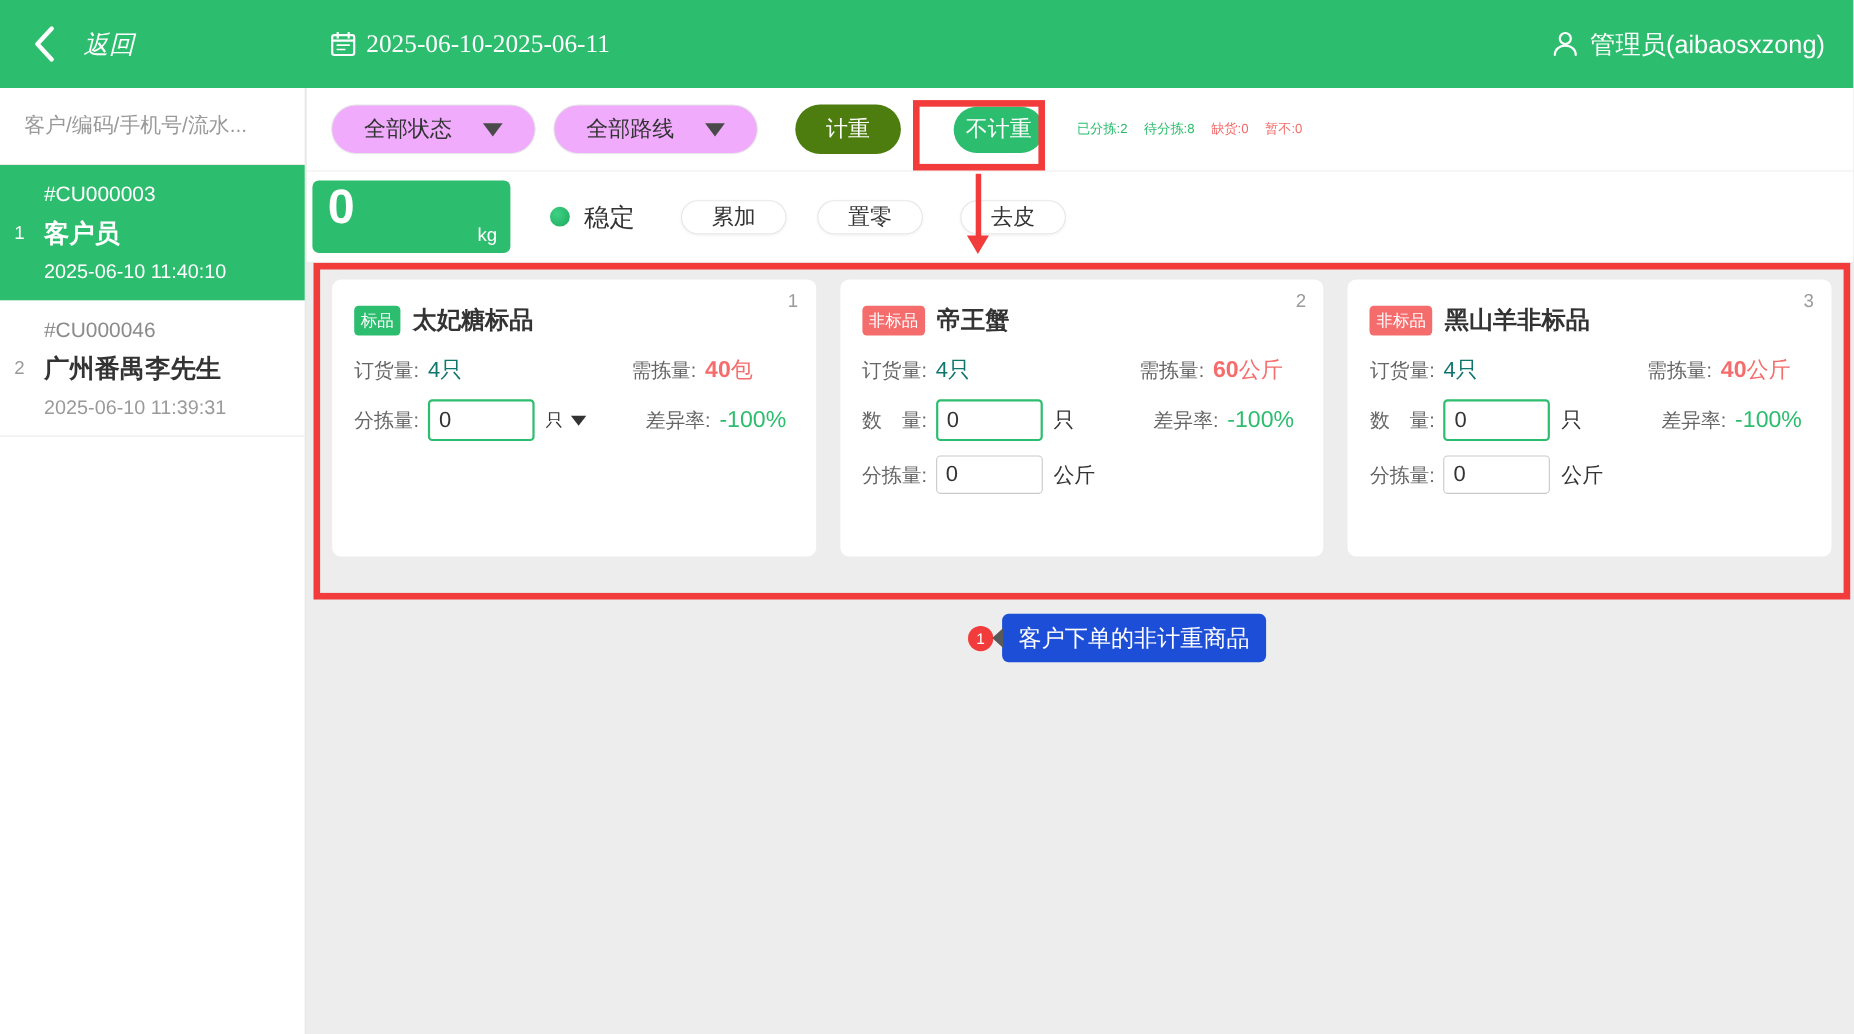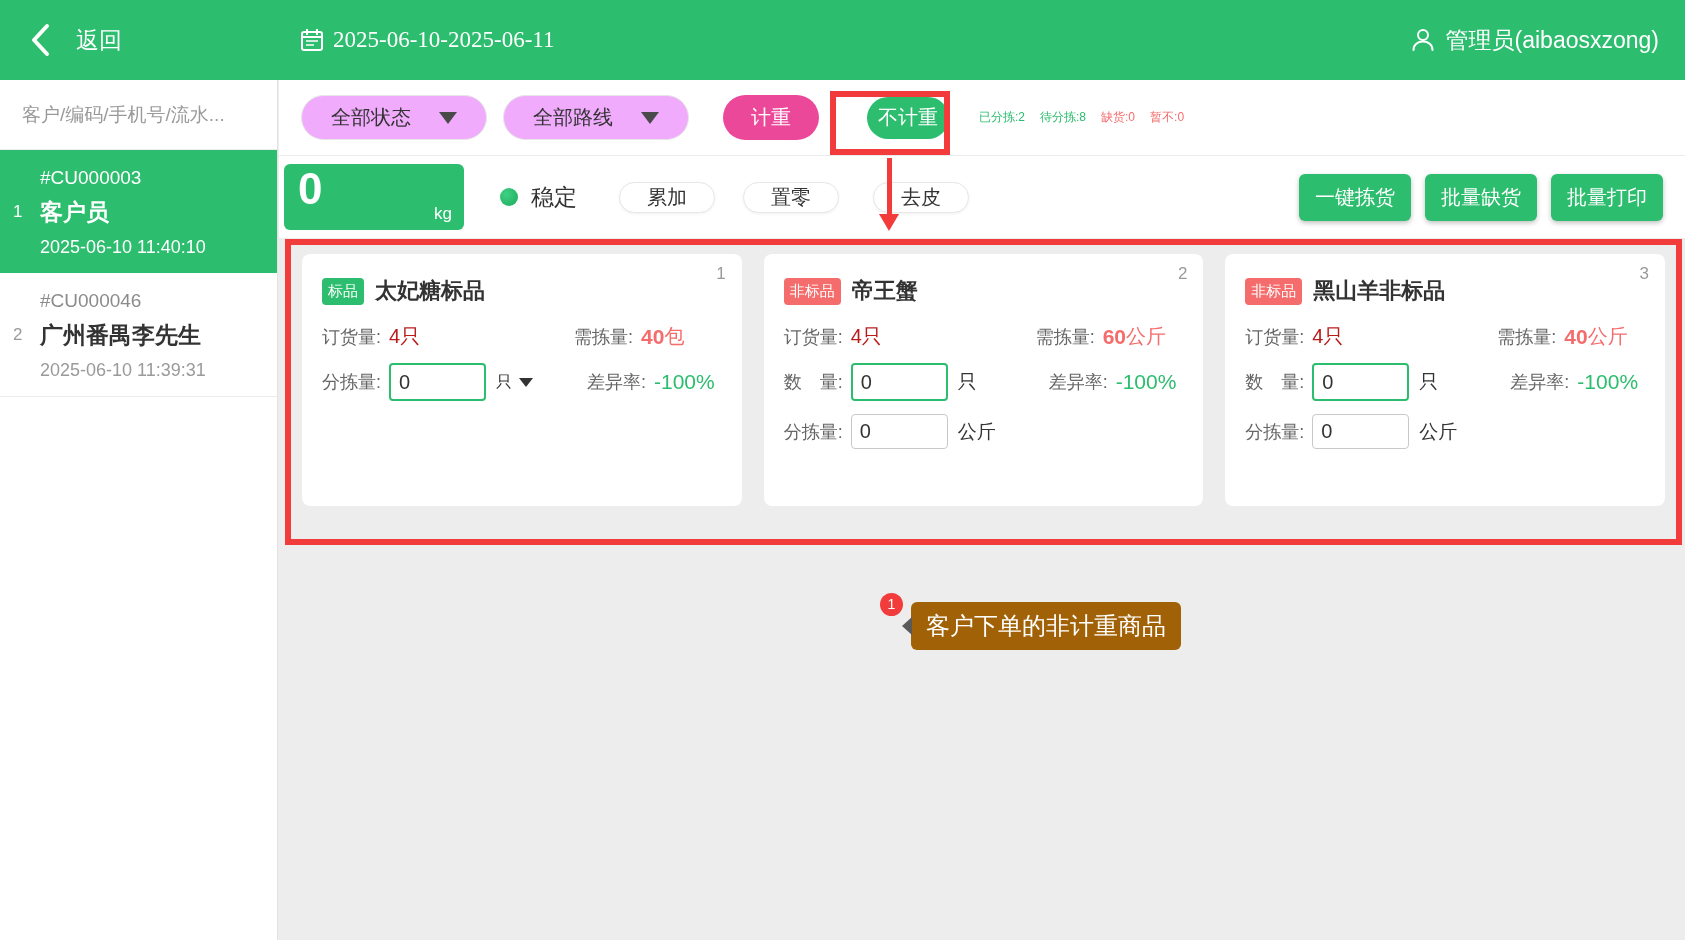--- a/index.html
+++ b/index.html
@@ -7,21 +7,21 @@
   body {
     font-family:"Liberation Sans","DejaVu Sans",sans-serif;
     background:#ededed; position:relative; overflow:hidden; color:#333;
   }
 
   
   .header {
     position:absolute; top:0; left:0; right:0; height:80px;
     background:#2dbd6e; display:flex; align-items:center; color:#fff; z-index:5;
   }
-  .back-group { display:flex; align-items:center; gap:26px; padding-left:30px; cursor:pointer; }
+  .back-group { display:flex; align-items:center; gap:26px; padding-left:30px; cursor:pointer;font-style:italic; }
   .back-label { font-size:23px; }
   .date-group { position:absolute; left:300px; display:flex; align-items:center; gap:9px; font-size:23px;font-family:Liberation Serif, serif; }
   .user-group { margin-left:auto; display:flex; align-items:center; gap:10px; padding-right:26px; font-size:23px; }
 
   
   .sidebar {
     position:absolute; top:80px; left:0; bottom:0; width:278px;
     background:#fff; border-right:1px solid #e3e3e3; z-index:4;
   }
   .search-row {
@@ -53,21 +53,21 @@
     height:76px; background:#fff; border-bottom:1px solid #ebebeb;
     display:flex; align-items:center; padding-left:22px;
   }
   .dropdown {
     width:186px; height:45px; border:1px solid #e6e6e6; border-radius:23px;
     display:flex; align-items:center; justify-content:center; gap:28px;
     font-size:20px; color:#333; margin-right:16px; background:#f0abfc; cursor:pointer;
   }
   .tri { width:0; height:0; border-left:9px solid transparent; border-right:9px solid transparent; border-top:12px solid #4a4a4a; }
   .pill-weigh {
-    width:96px; height:45px; background:#ec4899; color:#fff; border:none;
+    width:96px; height:45px; background:#4d7c0f; color:#fff; border:none;
     border-radius:23px; font-size:20px; margin-left:18px; cursor:pointer; font-family:inherit;
   }
   .pill-noweigh {
     width:82px; height:42px; background:#2dbd6e; color:#fff; border:none;
     border-radius:21px; font-size:20px; margin-left:48px; cursor:pointer; font-family:inherit;
   }
   .stats { display:flex; gap:15px; margin-left:30px; font-size:12px; white-space:nowrap; }
   .stat.green { color:#2dbd6e; }
   .stat.red { color:#f56c6c; }
 
@@ -110,21 +110,21 @@
   }
   .card-num { position:absolute; top:10px; right:16px; font-size:17px; color:#9a9a9a; }
   .card-head { display:flex; align-items:center; gap:11px; margin-top:10px; }
   .badge { font-size:15px; color:#fff; padding:4px 6px; border-radius:4px; flex:none; }
   .badge.standard { background:#2dbd6e; }
   .badge.nonstandard { background:#f56c6c; }
   .card-name { font-size:22px; font-weight:700; color:#333; }
   .frow { display:flex; align-items:center; margin-top:17px; font-size:18px; color:#666; }
   .fleft { width:252px; display:flex; align-items:center; flex:none; }
   .lbl { color:#666; font-size:18px; margin-right:8px; white-space:pre; }
-  .val-salmon { color:#b91c1c; font-size:20px; }
+  .val-salmon { color:#0f766e; font-size:20px; }
   .need-num { color:#f56c6c; font-size:21px; font-weight:700; }
   .need-unit { color:#f56c6c; font-size:20px; }
   .qrow { display:flex; align-items:center; margin-top:13px; }
   .qty-input {
     width:97px; height:38px; border:2px solid #2dbd6e; border-radius:4px;
     font-size:20px; color:#333; padding:0 8px; font-family:inherit; outline:none;
   }
   .pick-input {
     width:97px; height:35px; border:1px solid #c9c9c9; border-radius:4px;
     font-size:20px; color:#333; padding:0 8px; font-family:inherit; outline:none;
@@ -144,22 +144,22 @@
   .anno-arrow::after {
     content:""; position:absolute; top:56px; left:-8px; width:0; height:0;
     border:10px solid transparent; border-top:17px solid #f23b3b;
   }
   .anno-note { position:absolute; left:601px; top:319px; display:flex; align-items:center; }
   .anno-marker {
     width:23px; height:23px; border-radius:50%; background:#f23b3b; color:#fff;
     font-size:14px; display:flex; align-items:center; justify-content:center; flex:none;
   }
   .anno-tooltip {
-    position:relative; margin-left:8px; background:#a16207; color:#fff;
-    font-size:24px; padding:8px 15px; border-radius:6px; white-space:nowrap;margin-top:44px;
+    position:relative; margin-left:8px; background:#1d4ed8; color:#fff;
+    font-size:21px; padding:8px 15px; border-radius:6px; white-space:nowrap;
   }
   .anno-tooltip::before {
     content:""; position:absolute; left:-9px; top:50%; transform:translateY(-50%);
     border-top:9px solid transparent; border-bottom:9px solid transparent;
     border-right:10px solid #595959;
   }
 </style>
 </head>
 <body>
 
@@ -240,25 +240,20 @@
       <span class="weight-value">0</span>
       <span class="weight-unit">kg</span>
     </div>
     <div class="stable-group">
       <span class="stable-dot"></span>
       <span>稳定</span>
     </div>
     <button class="scale-btn b1">累加</button>
     <button class="scale-btn b2">置零</button>
     <button class="scale-btn b3">去皮</button>
-    <div class="actions">
-      <button class="action-btn">一键拣货</button>
-      <button class="action-btn">批量缺货</button>
-      <button class="action-btn">批量打印</button>
-    </div>
   </div>
 
   <div class="content">
     <div class="cards-outline">
 
       <div class="card">
         <span class="card-num">1</span>
         <div class="card-head">
           <span class="badge standard">标品</span>
           <span class="card-name">太妃糖标品</span>

